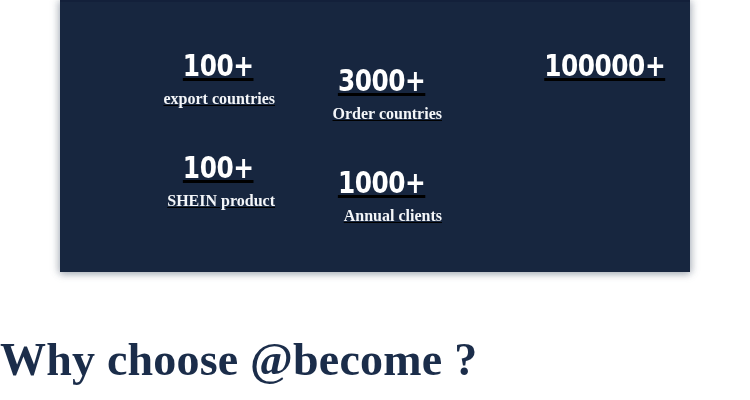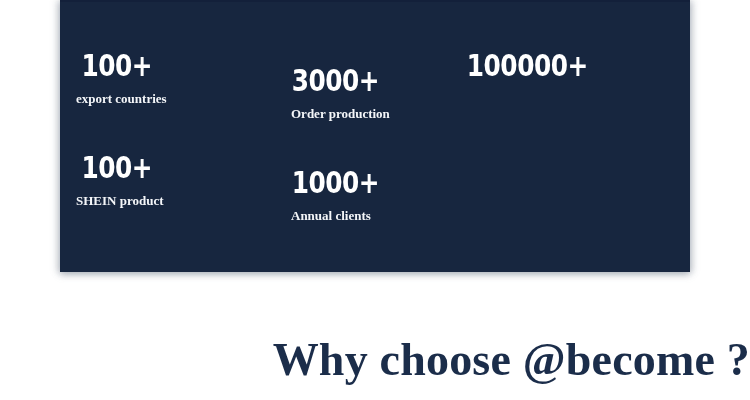--- a/index.html
+++ b/index.html
@@ -55,22 +55,23 @@
     flex-direction: row;
     align-items: flex-start;
     width: 630px;
   }
   .stats-row.row-two {
     margin-top: 27px;
   }
 
   .stat-cell {
     box-sizing: border-box;
-    text-align: left;
+    text-align: right;
     padding: 0;
+    text-decoration: underline;
   }
   .stat-cell.col-1 { width: 215px; }
   .stat-cell.col-2 { width: 167px; margin-top: 15px; }
   .stat-cell.col-3 { width: 248px; }
   .stat-cell.empty { width: 248px; }
 
   .stat-value {
     display: block;
     font-family: "DejaVu Sans", "Liberation Sans", sans-serif;
     font-weight: 700;
@@ -81,34 +82,34 @@
     transform: scaleX(0.80);
     transform-origin: center center;
     white-space: nowrap;
   }
 
   .stat-label {
     display: block;
     margin-top: 7px;
     font-family: "Liberation Serif", serif;
     font-weight: 700;
-    font-size: 13px;
+    font-size: 16px;
     line-height: 19px;
     color: #f4f6f9;
     white-space: nowrap;
     padding-left: 16px;
   }
 
   
   .headline {
     position: absolute;
     left: 0;
     top: 300px;
     width: 750px;
-    text-align: right;
+    text-align: left;
     font-family: "Liberation Serif", serif;
     font-weight: 700;
     font-size: 46px;
     line-height: 58px;
     letter-spacing: 0.2px;
     color: #1b2d4a;
     white-space: nowrap;
   }
 </style>
 </head>
@@ -121,21 +122,21 @@
 
       <div class="stats-row row-one">
 
         <div class="stat-cell col-1">
           <span class="stat-value">100+</span>
           <span class="stat-label">export countries</span>
         </div>
 
         <div class="stat-cell col-2">
           <span class="stat-value">3000+</span>
-          <span class="stat-label">Order production</span>
+          <span class="stat-label">Order countries</span>
         </div>
 
         <div class="stat-cell col-3">
           <span class="stat-value">100000+</span>
         </div>
 
       </div>
 
       <div class="stats-row row-two">
 

